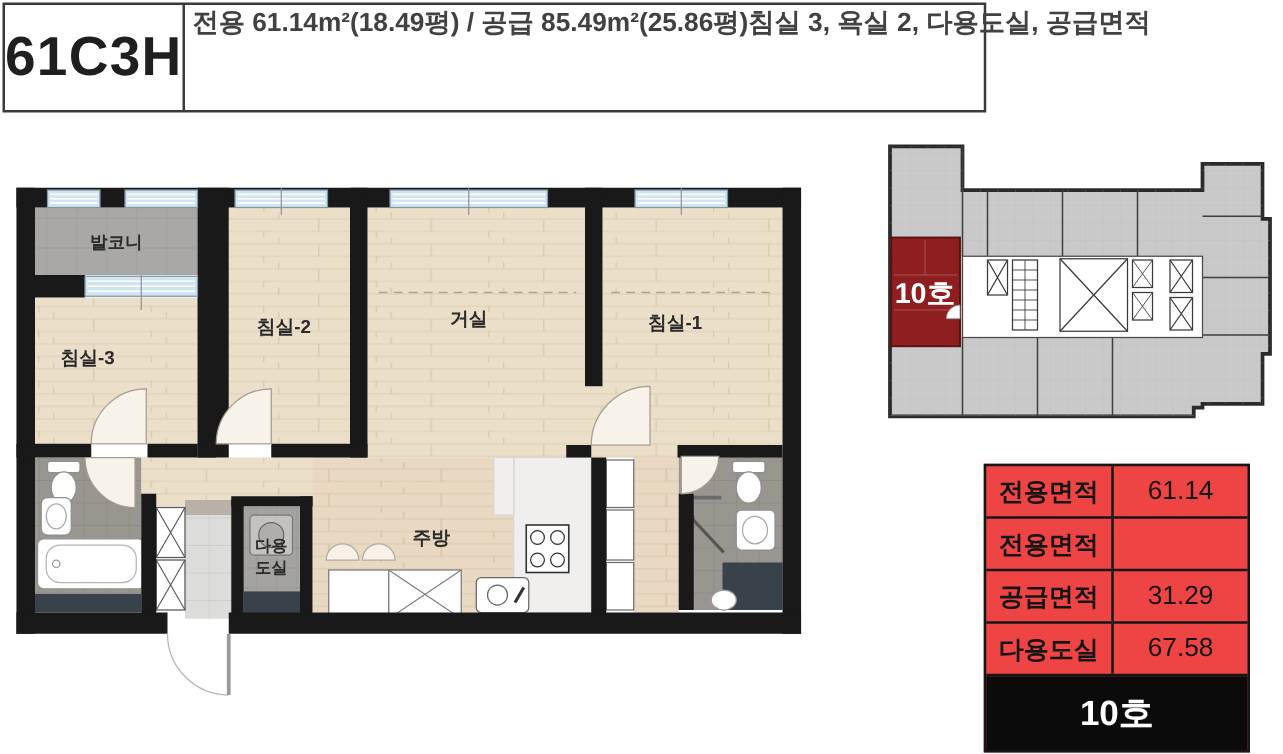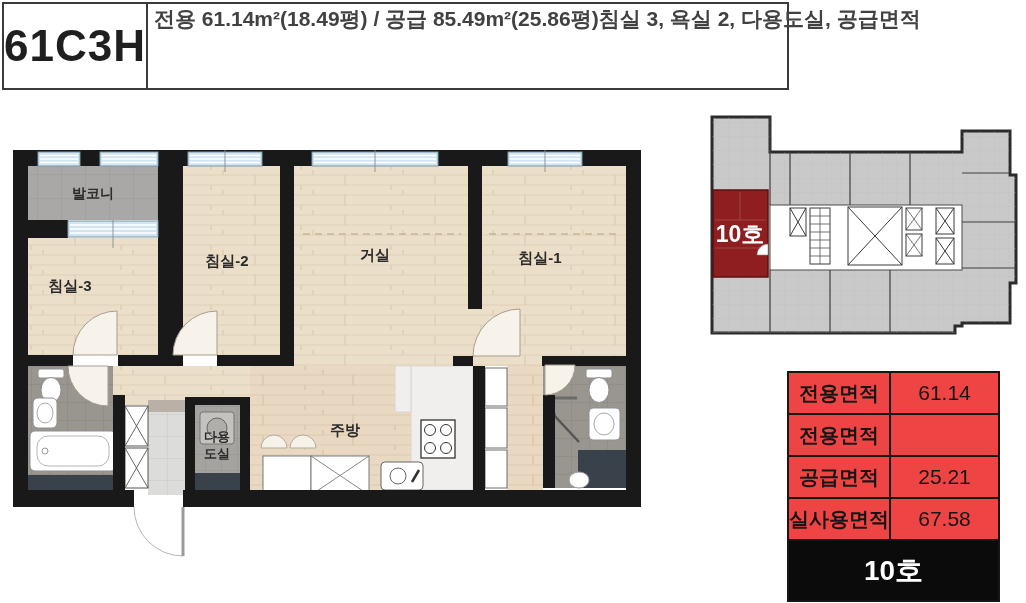--- a/index.html
+++ b/index.html
@@ -278,22 +278,22 @@
   <div class="area-table">
     <div class="tr">
       <div class="th">전용면적</div>
       <div class="td">61.14</div>
     </div>
     <div class="tr">
       <div class="th">전용면적</div>
     </div>
     <div class="tr">
       <div class="th">공급면적</div>
-      <div class="td">25.21</div>
-    </div>
-    <div class="tr">
-      <div class="th">실사용면적</div>
+      <div class="td">31.29</div>
+    </div>
+    <div class="tr">
+      <div class="th">다용도실</div>
       <div class="td">67.58</div>
     </div>
     <div class="tfoot">10호</div>
   </div>
 
 </div>
 
 </body></html>

